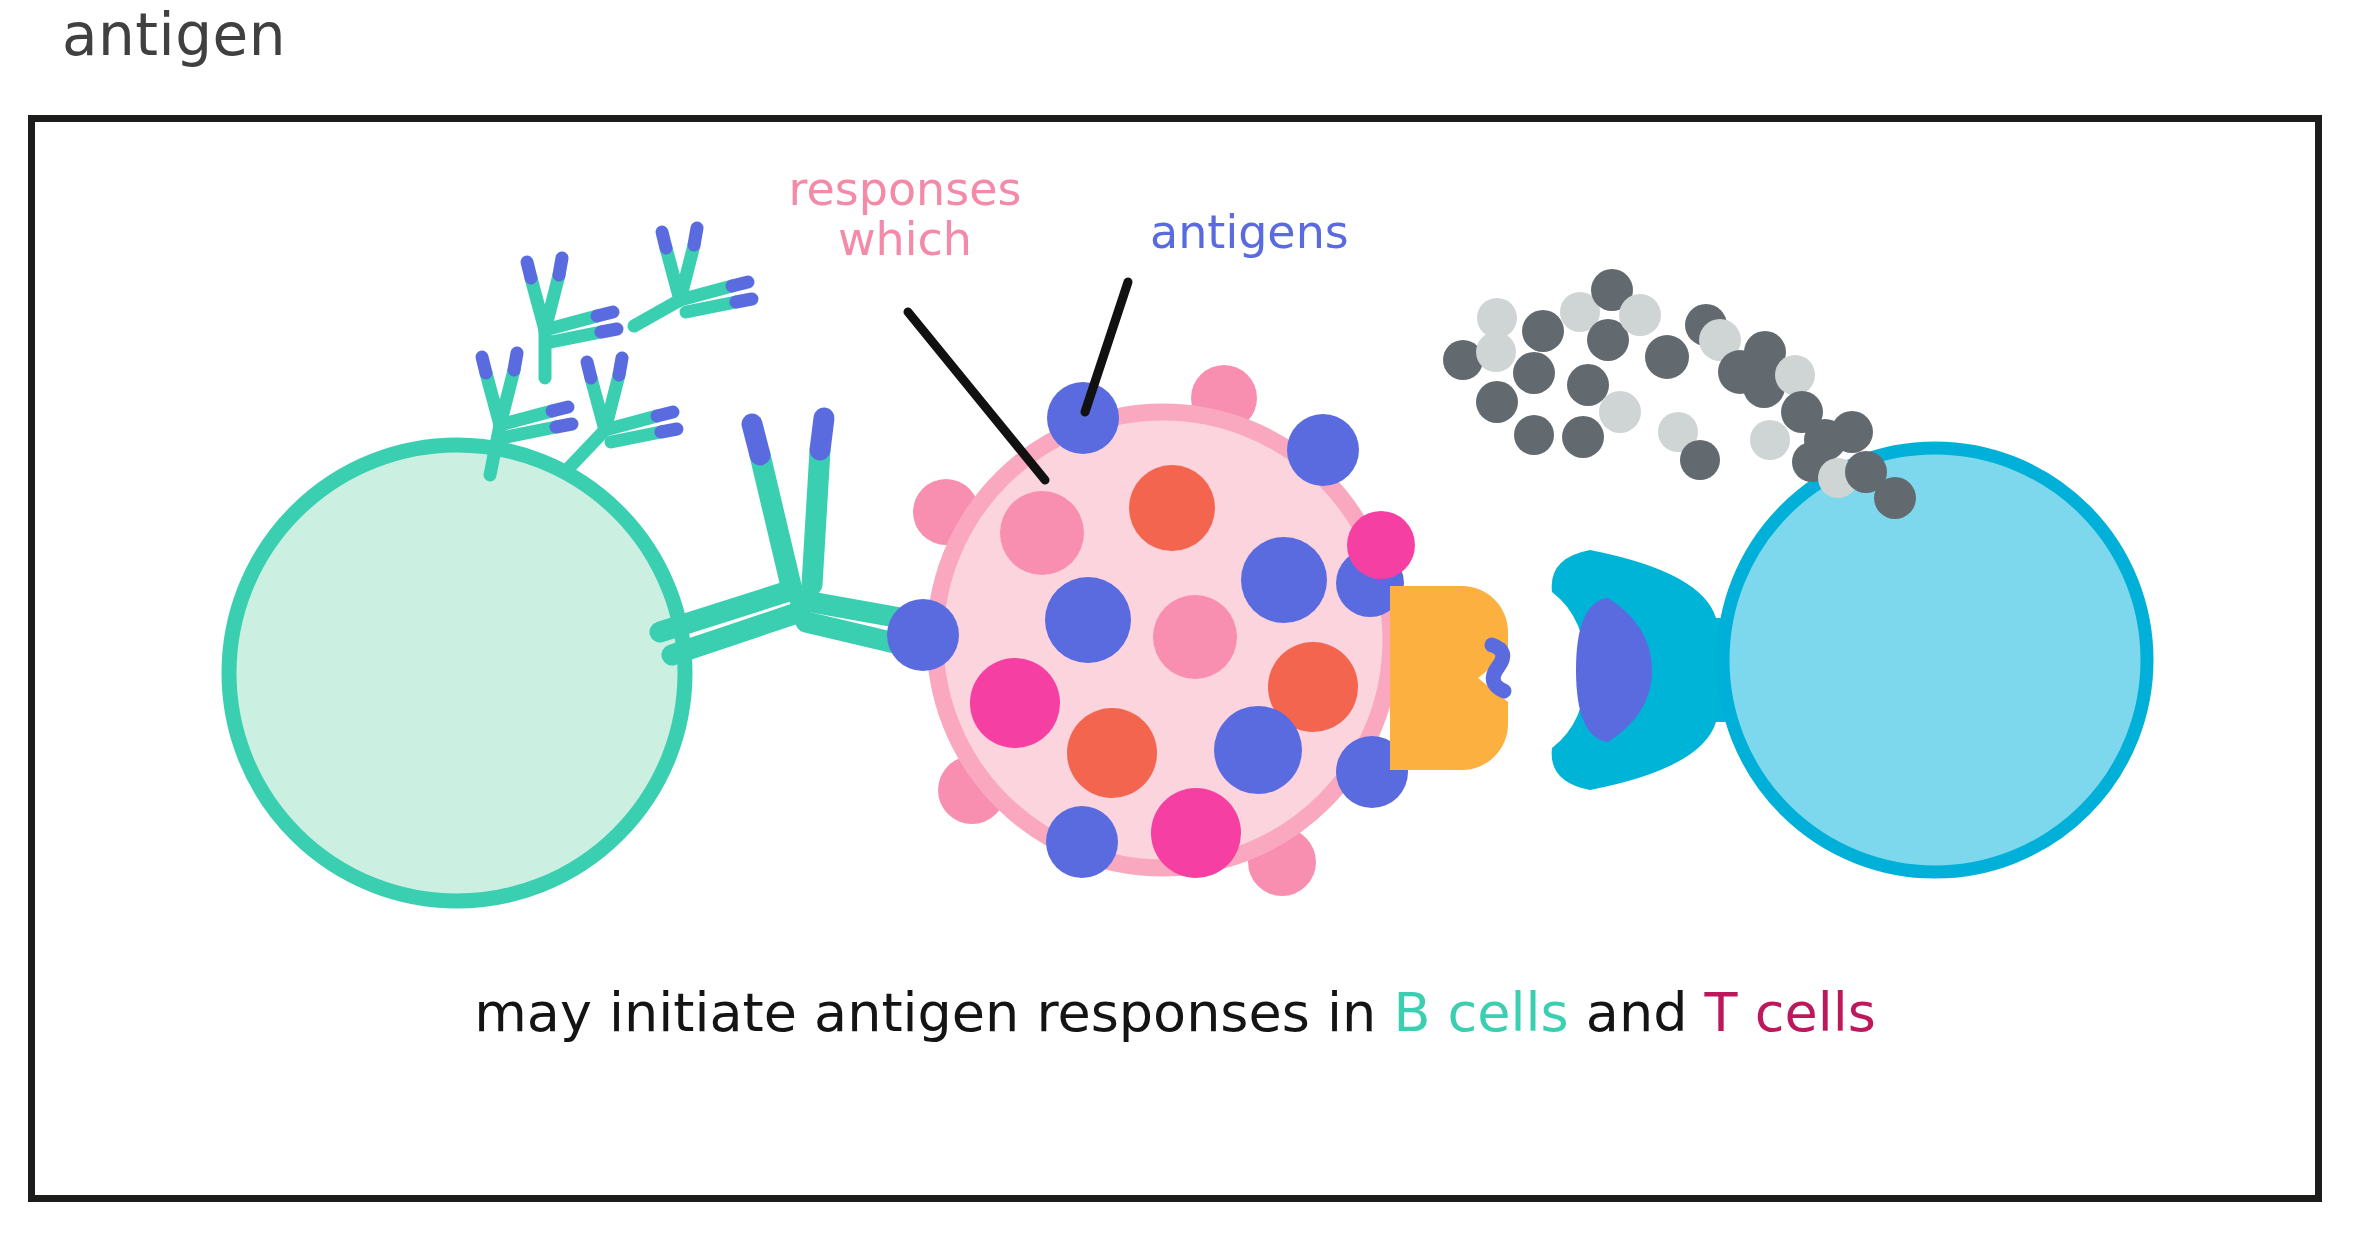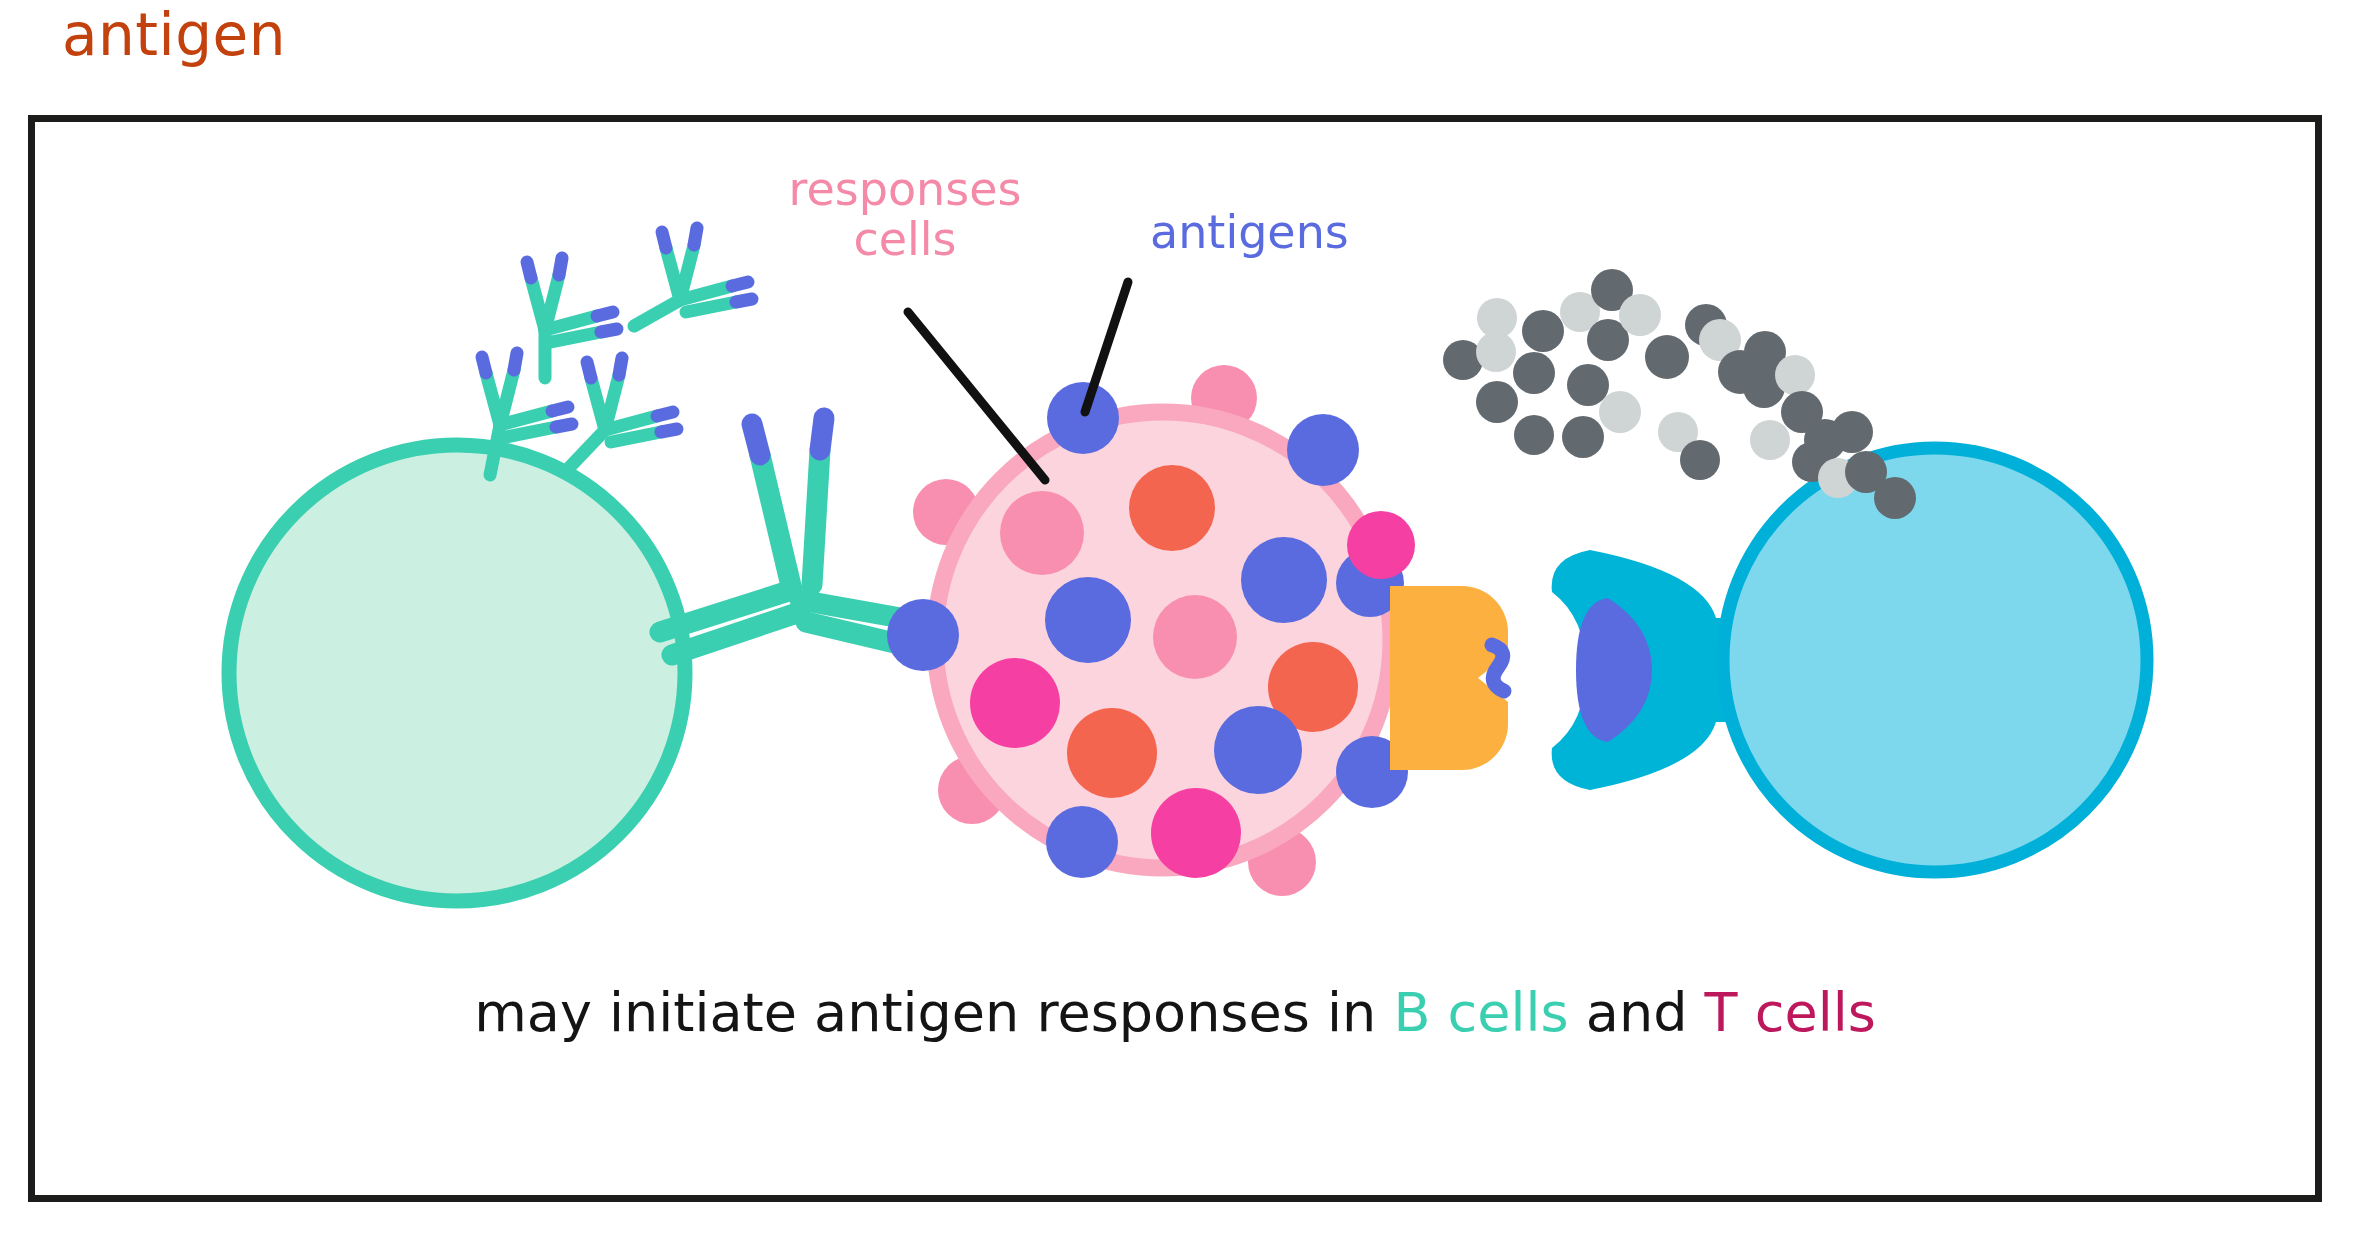--- a/index.html
+++ b/index.html
@@ -20,21 +20,21 @@
     height: 1238px;
     background: #ffffff;
   }
   #title {
     position: absolute;
     left: 62px;
     top: 6px;
     font-family: "DejaVu Sans", sans-serif;
     font-size: 58px;
     line-height: 1;
-    color: #c2410c;
+    color: #404040;
     letter-spacing: 0.5px;
     white-space: nowrap;
   }
   #frame {
     position: absolute;
     left: 28px;
     top: 115px;
     width: 2294px;
     height: 1087px;
     border: 7px solid #1c1c1a;
@@ -266,21 +266,21 @@
     </g>
 
     <g stroke="#111111" stroke-width="9" stroke-linecap="round" fill="none">
       <line x1="908" y1="312" x2="1045" y2="480"></line>
       <line x1="1128" y1="282" x2="1085" y2="412"></line>
     </g>
   </svg>
 
   <div class="lbl" id="lbl-unfamiliar">
     <span>responses</span><br>
-    <span>cells</span>
+    <span>which</span>
   </div>
 
   <div class="lbl" id="lbl-antigens">antigens</div>
 
   <div id="caption">
     <div>
       <span>may  initiate  antigen  responses in </span><span class="kw-bcells">B cells</span><span>  and  </span><span class="kw-tcells">T cells</span>
     </div>
   </div>
 

